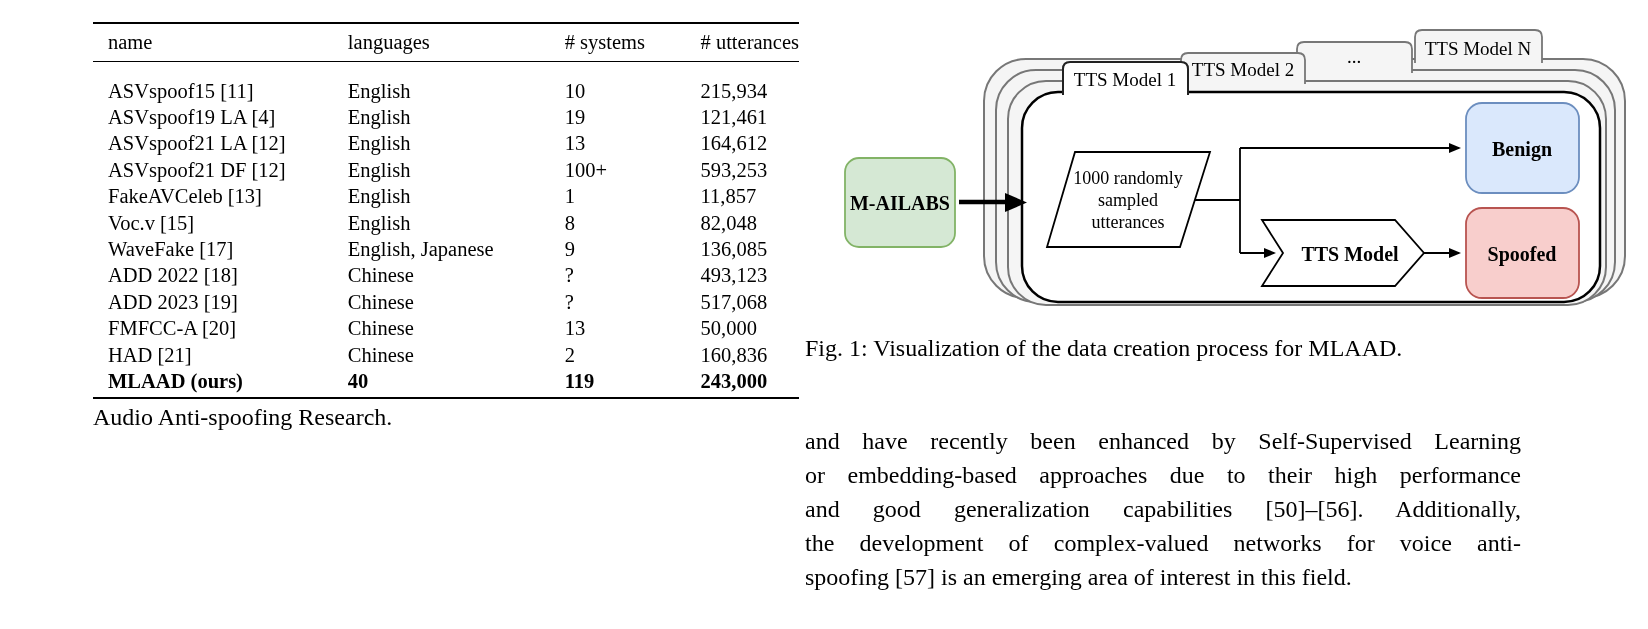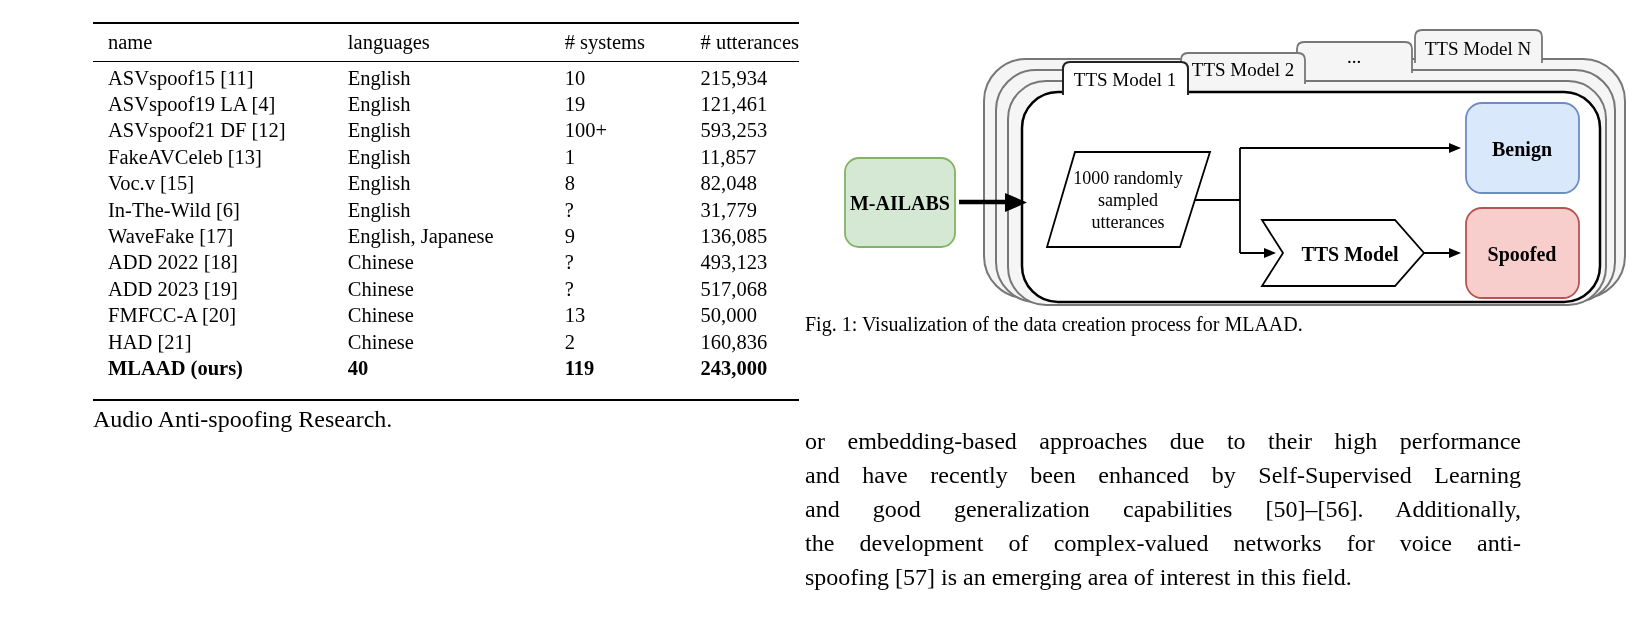--- a/index.html
+++ b/index.html
@@ -9,33 +9,33 @@
   
   .left-col { position:absolute; left:55px; top:12px; width:706px;margin-left:38px; }
   table.datasets { border-collapse:collapse; width:706px; margin-top:10px;
                    border-top:2.5px solid #000; border-bottom:2.5px solid #000;
                    font-size:20.5px; }
   table.datasets thead tr { border-bottom:1.5px solid #000; }
   table.datasets th { font-weight:normal; text-align:left; height:38px;
                       vertical-align:middle; padding-left:15px; white-space:nowrap; }
   table.datasets td { line-height:26.4px; padding-left:15px; white-space:nowrap;
                       vertical-align:middle; }
-  table.datasets tbody tr:first-child td { padding-top:3px; }
-  table.datasets tbody tr:last-child td { padding-bottom:18px; }
+  table.datasets tbody tr:first-child td { padding-top:16px; }
+  table.datasets tbody tr:last-child td { padding-bottom:3px; }
   tr.bold-row td { font-weight:bold; }
 
   .table-caption { font-size:24px; line-height:37px; width:715px; }
   .cap1 { margin-top:21px; }
   .jline { text-align:justify; text-align-last:justify; }
 
   
   .figure-svg { position:absolute; left:803px; top:8px; }
   .figure-svg text { font-family:"Liberation Serif", serif; fill:#000; }
-  .fig-caption { position:absolute; left:805px; top:308px; width:745px;
-                 font-size:20px; line-height:32px; }
+  .fig-caption { position:absolute; left:805px; top:332px; width:745px;
+                 font-size:24px; line-height:32px; }
   .body-text { position:absolute; left:805px; top:424px; width:716px;
                font-size:24px; }
   .body-text .pline { line-height:34px; }
 </style>
 </head>
 <body>
 
 <section class="left-col">
   <table class="datasets">
     <colgroup>
@@ -59,42 +59,42 @@
           <td>10</td>
           <td>215,934</td>
         </tr>
         <tr>
           <td>ASVspoof19 LA [4]</td>
           <td>English</td>
           <td>19</td>
           <td>121,461</td>
         </tr>
         <tr>
+          <td>ASVspoof21 LA [12]</td>
+          <td>English</td>
+          <td>13</td>
+          <td>164,612</td>
+        </tr>
+        <tr>
           <td>ASVspoof21 DF [12]</td>
           <td>English</td>
           <td>100+</td>
           <td>593,253</td>
         </tr>
         <tr>
           <td>FakeAVCeleb [13]</td>
           <td>English</td>
           <td>1</td>
           <td>11,857</td>
         </tr>
         <tr>
           <td>Voc.v [15]</td>
           <td>English</td>
           <td>8</td>
           <td>82,048</td>
-        </tr>
-        <tr>
-          <td>In-The-Wild [6]</td>
-          <td>English</td>
-          <td>?</td>
-          <td>31,779</td>
         </tr>
         <tr>
           <td>WaveFake [17]</td>
           <td>English, Japanese</td>
           <td>9</td>
           <td>136,085</td>
         </tr>
         <tr>
           <td>ADD 2022 [18]</td>
           <td>Chinese</td>
@@ -181,18 +181,18 @@
   <rect x="663" y="95" width="113" height="90" rx="16" stroke-width="1.8" fill="#dae8fc" stroke="#6c8ebf"></rect>
   <text x="719" y="141" font-size="20" font-weight="bold" text-anchor="middle" dominant-baseline="central">Benign</text>
 
   <rect x="663" y="200" width="113" height="90" rx="16" stroke-width="1.8" fill="#f8cecc" stroke="#b85450"></rect>
   <text x="719" y="246" font-size="20" font-weight="bold" text-anchor="middle" dominant-baseline="central">Spoofed</text>
 </svg>
 
 <p class="fig-caption">Fig. 1: Visualization of the data creation process for MLAAD.</p>
 
 <div class="body-text">
+  <div class="pline jline">and have recently been enhanced by Self-Supervised Learning</div>
   <div class="pline jline">or embedding-based approaches due to their high performance</div>
-  <div class="pline jline">and have recently been enhanced by Self-Supervised Learning</div>
   <div class="pline jline">and good generalization capabilities [50]–[56]. Additionally,</div>
   <div class="pline jline">the development of complex-valued networks for voice anti-</div>
   <div class="pline">spoofing [57] is an emerging area of interest in this field.</div>
 </div>
 
 </body></html>

